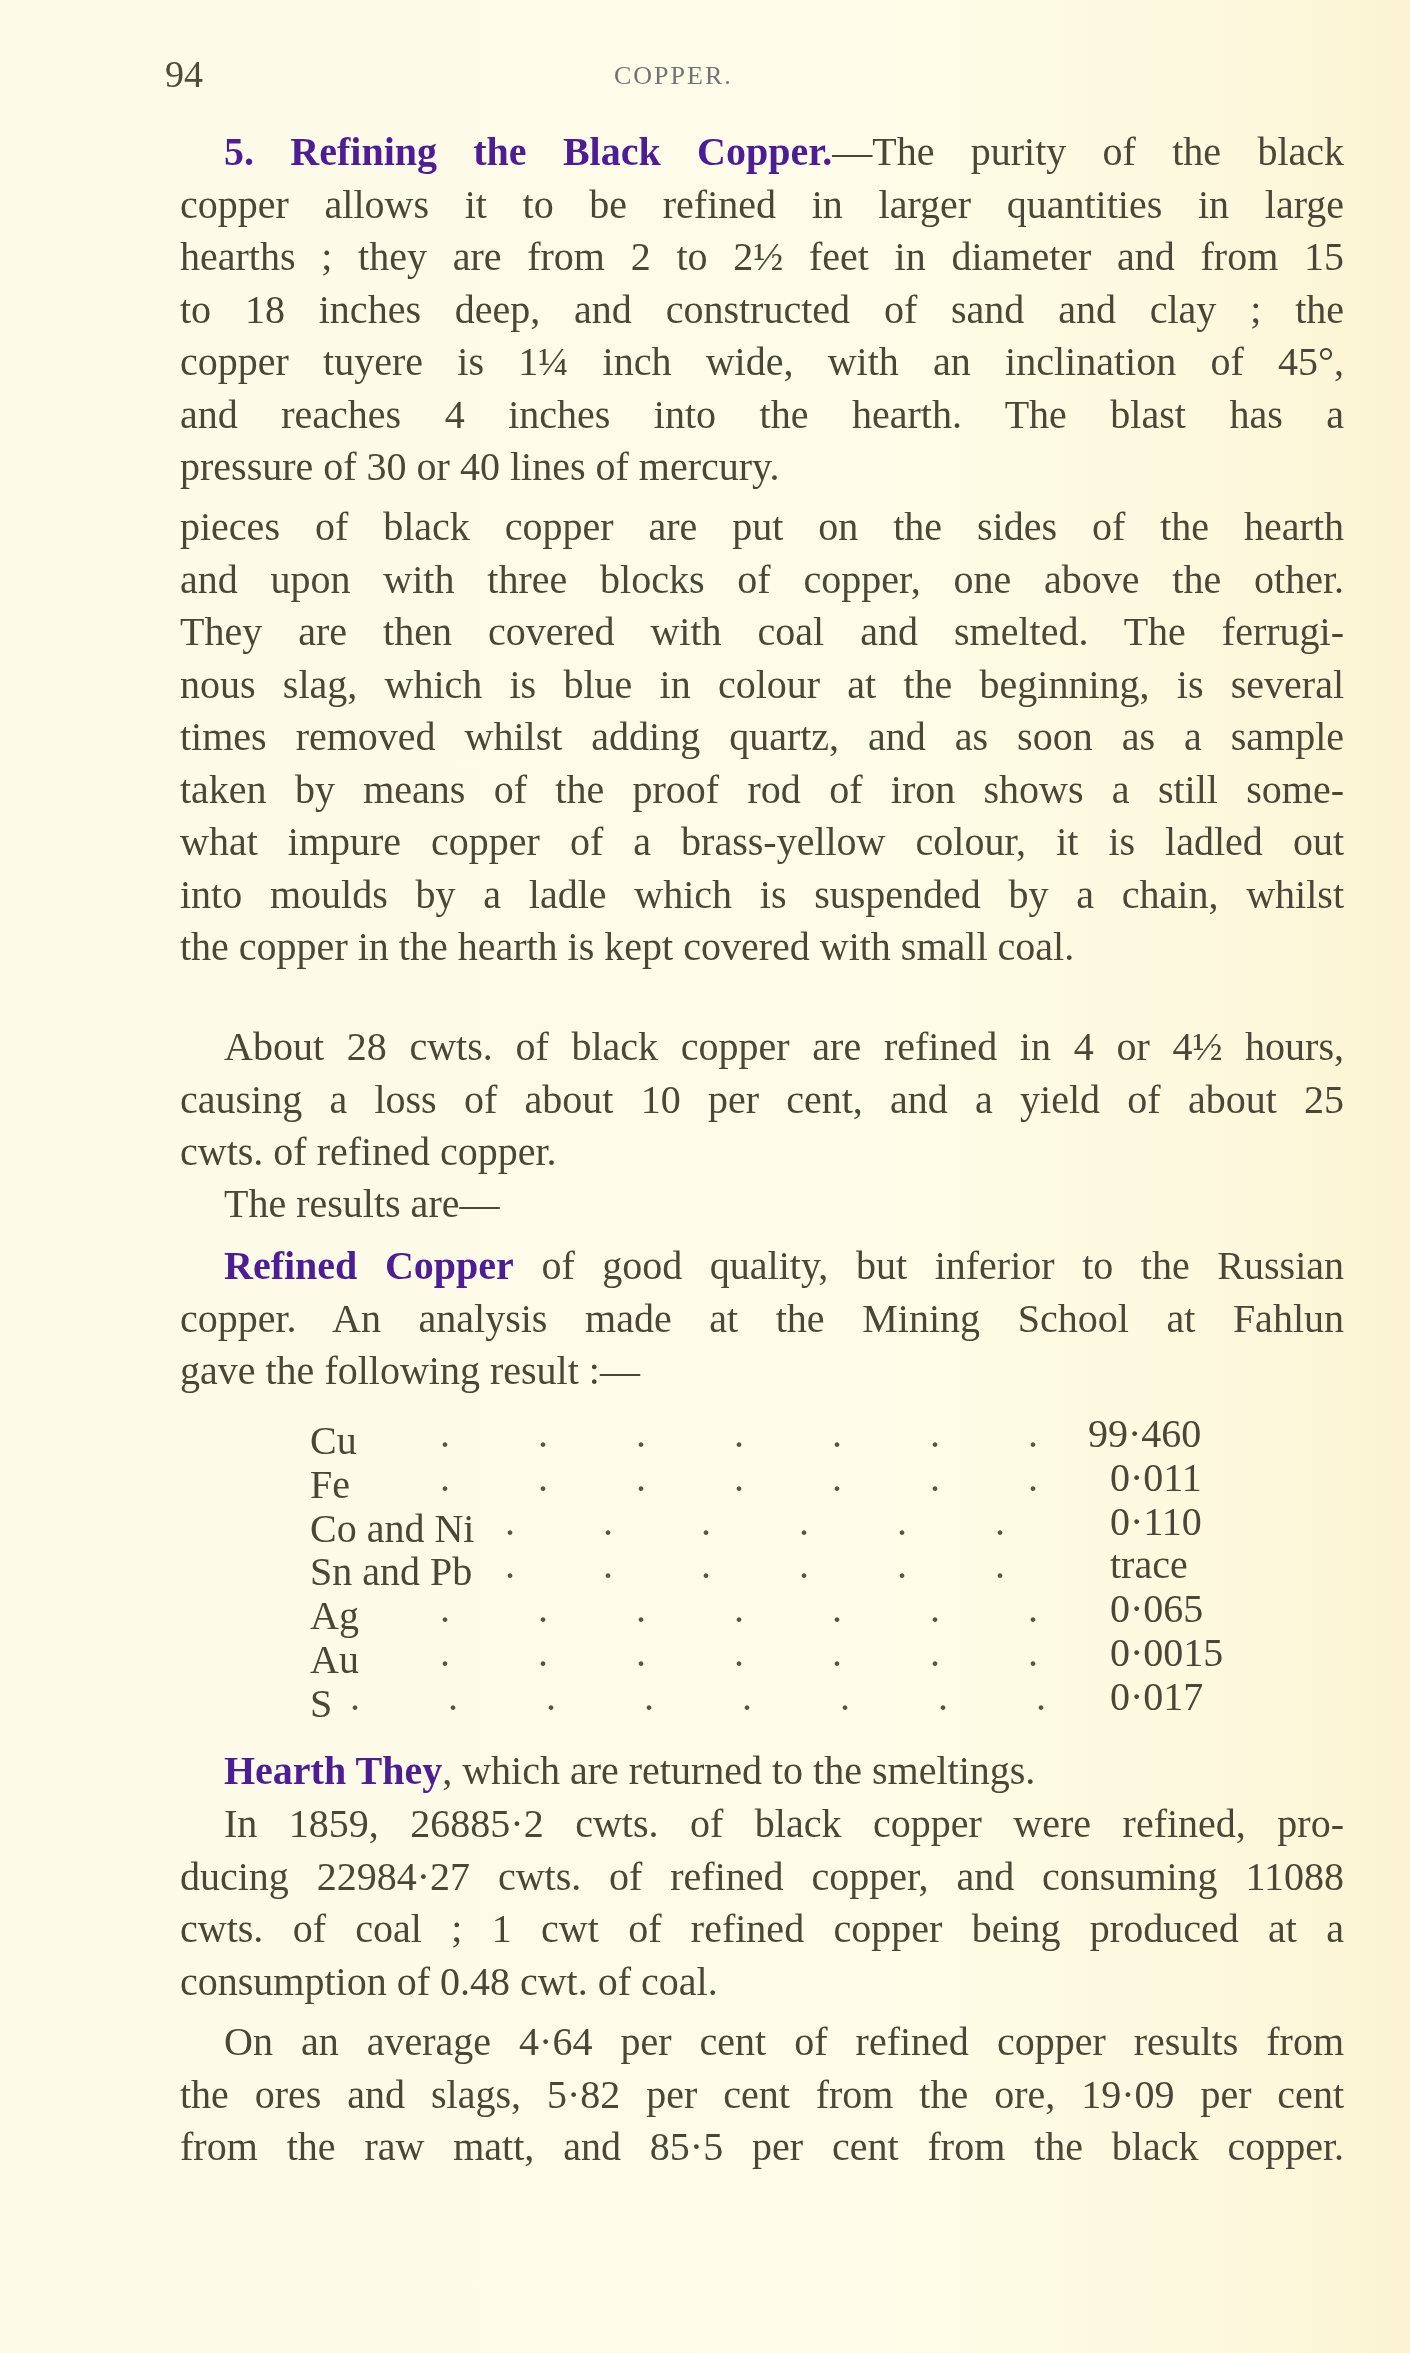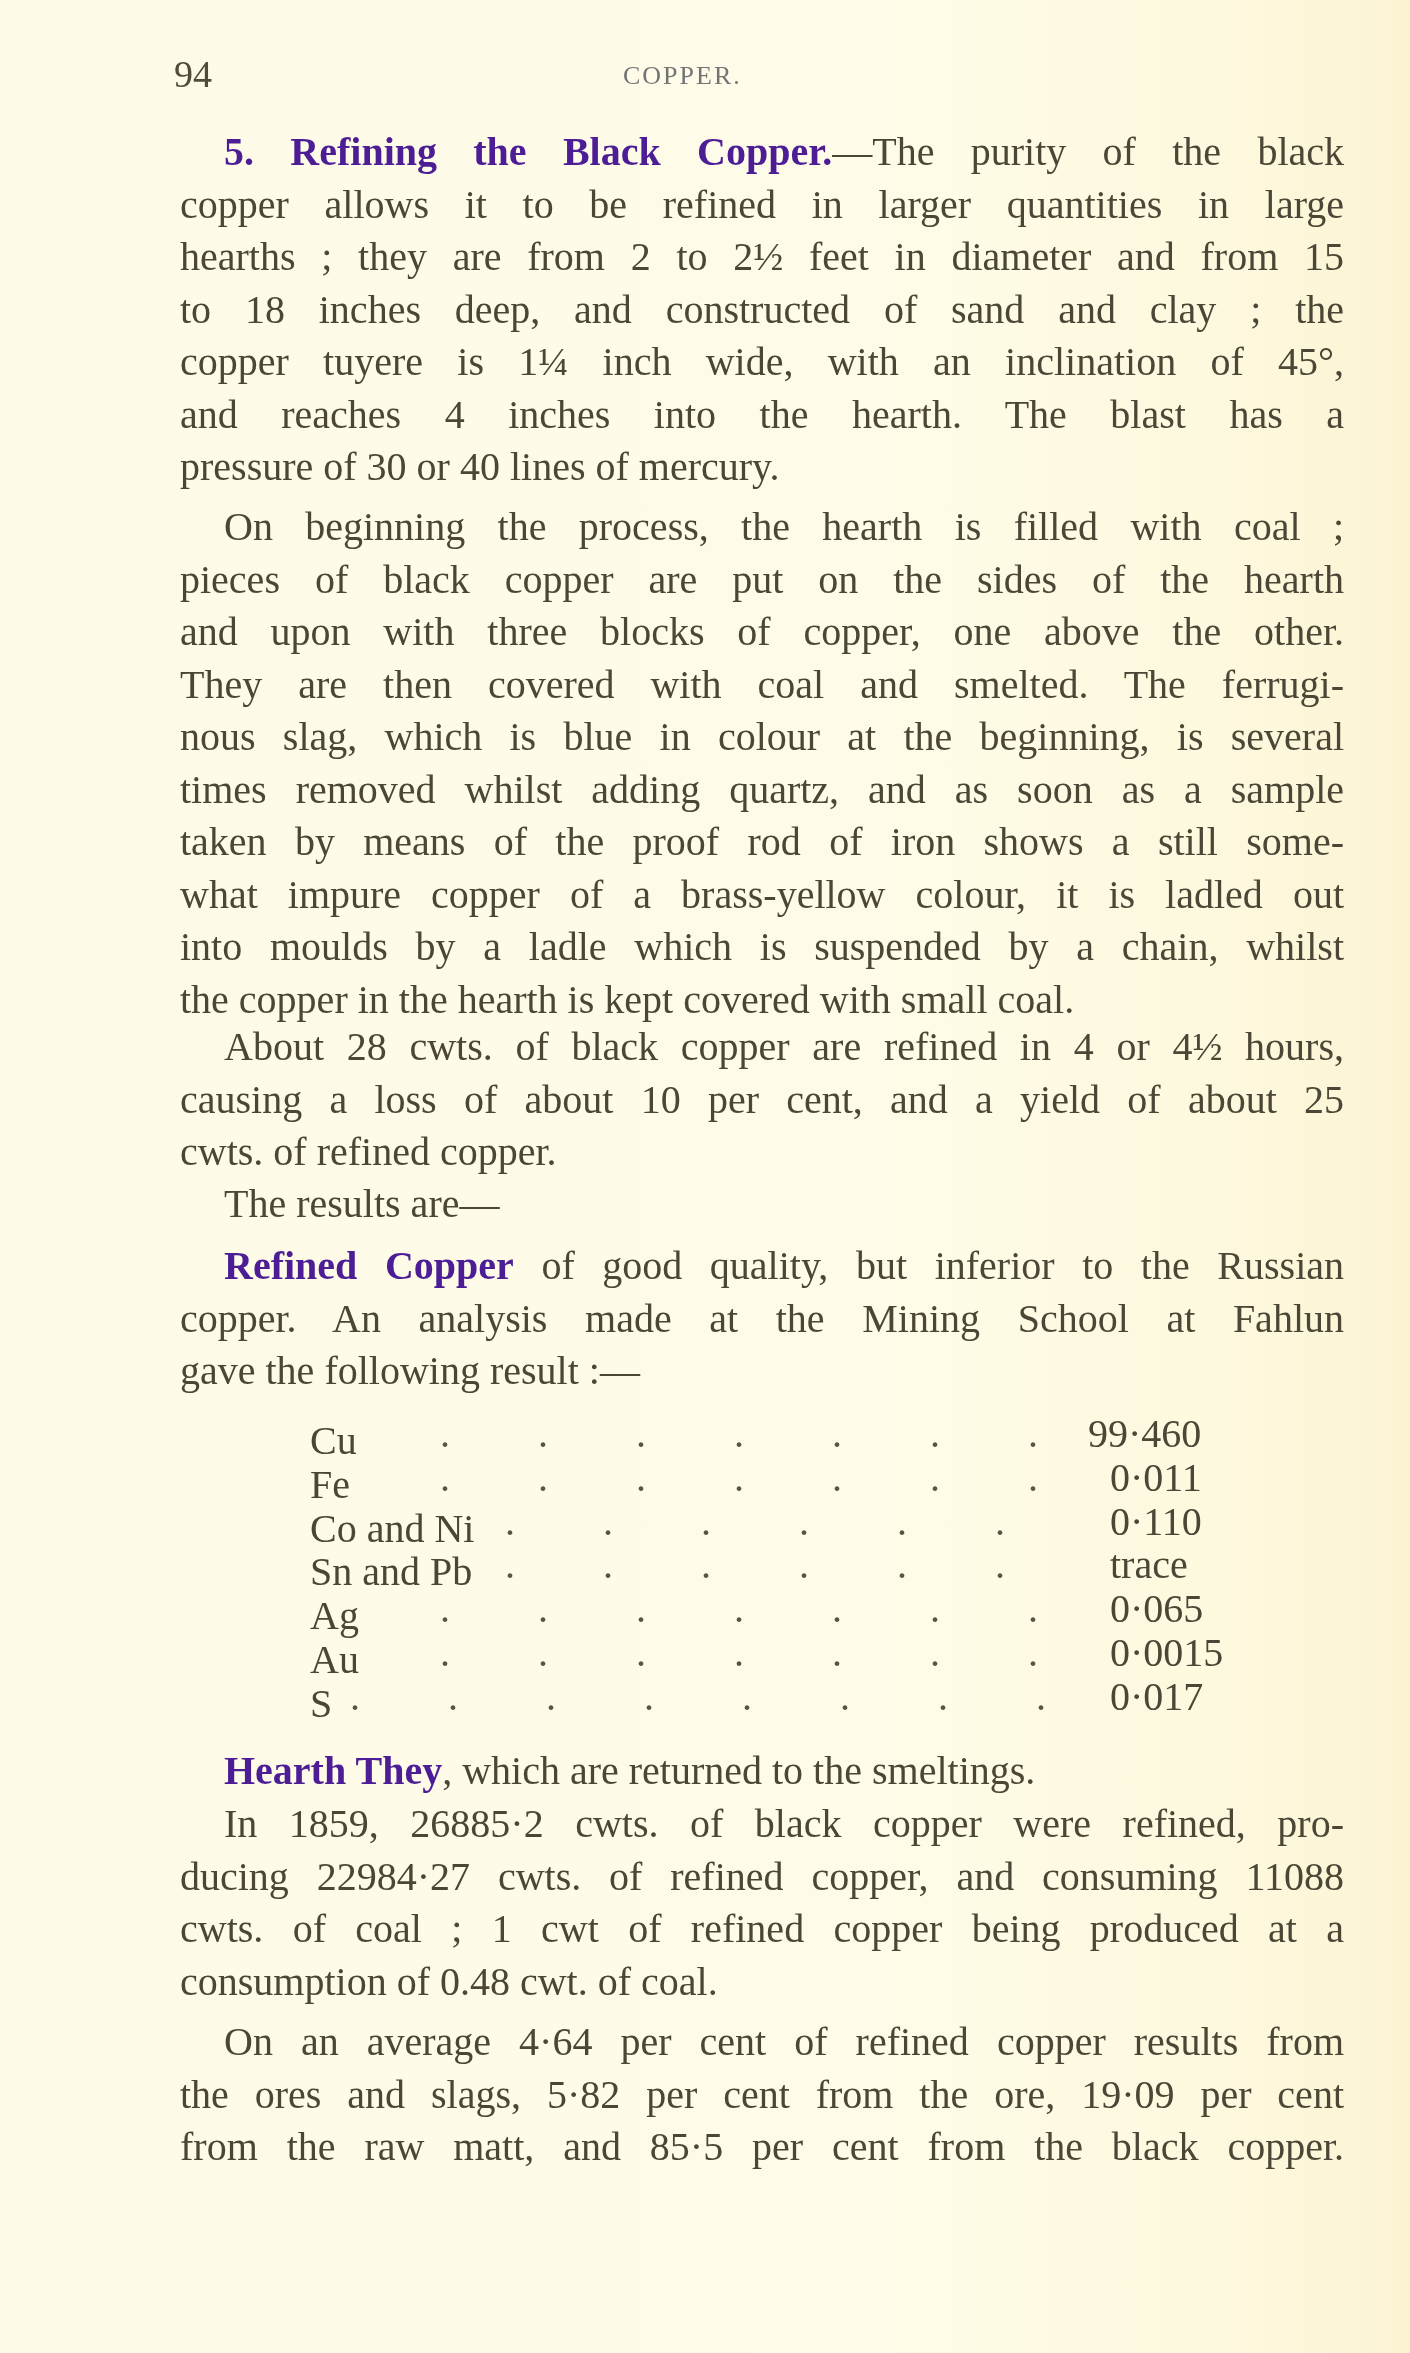--- a/index.html
+++ b/index.html
@@ -7,21 +7,21 @@
     width: 1410px;
     height: 2353px;
     position: relative;
     overflow: hidden;
     background: linear-gradient(90deg, #fdfbe8 0%, #fefce9 60%, #fdf8dc 90%, #fbf3d2 100%);
     color: #4b4636;
     font-family: "Liberation Serif", "DejaVu Serif", serif;
   }
   .page { position: absolute; left: 0; top: 0; width: 1410px; height: 2353px; }
   .running-head {
-    position: absolute; top: 55px; left: 174px; width: 1164px; height: 40px;
+    position: absolute; top: 55px; left: 165px; width: 1164px; height: 40px;
   }
   .page-number {
     position: absolute; left: 0; top: 0;
     font-size: 38px; line-height: 38px; color: #514b3a;
   }
   .running-title {
     position: absolute; left: 449px; top: 6px;
     font-size: 26px; line-height: 30px; letter-spacing: 2px; color: #737373;
   }
   .block {
@@ -62,21 +62,20 @@
     <span class="line indent"><span class="bold">5. Refining the Black Copper.</span><span>—The purity of the black</span></span>
     <span class="line">copper allows it to be refined in larger quantities in large</span>
     <span class="line">hearths ; they are from 2 to 2½ feet in diameter and from 15</span>
     <span class="line">to 18 inches deep, and constructed of sand and clay ; the</span>
     <span class="line">copper tuyere is 1¼ inch wide, with an inclination of 45°,</span>
     <span class="line">and reaches 4 inches into the hearth.   The blast has a</span>
     <span class="line last">pressure of 30 or 40 lines of mercury.</span>
   </div>
 
   <div class="block" style="top:501px;">
-    <span class="line indent">On beginning the process, the hearth is filled with coal ;</span>
     <span class="line">pieces of black copper are put on the sides of the hearth</span>
     <span class="line">and upon with three blocks of copper, one above the other.</span>
     <span class="line">They are then covered with coal and smelted.   The ferrugi-</span>
     <span class="line">nous slag, which is blue in colour at the beginning, is several</span>
     <span class="line">times removed whilst adding quartz, and as soon as a sample</span>
     <span class="line">taken by means of the proof rod of iron shows a still some-</span>
     <span class="line">what impure copper of a brass-yellow colour, it is ladled out</span>
     <span class="line">into moulds by a ladle which is suspended by a chain, whilst</span>
     <span class="line last">the copper in the hearth is kept covered with small coal.</span>
   </div>

